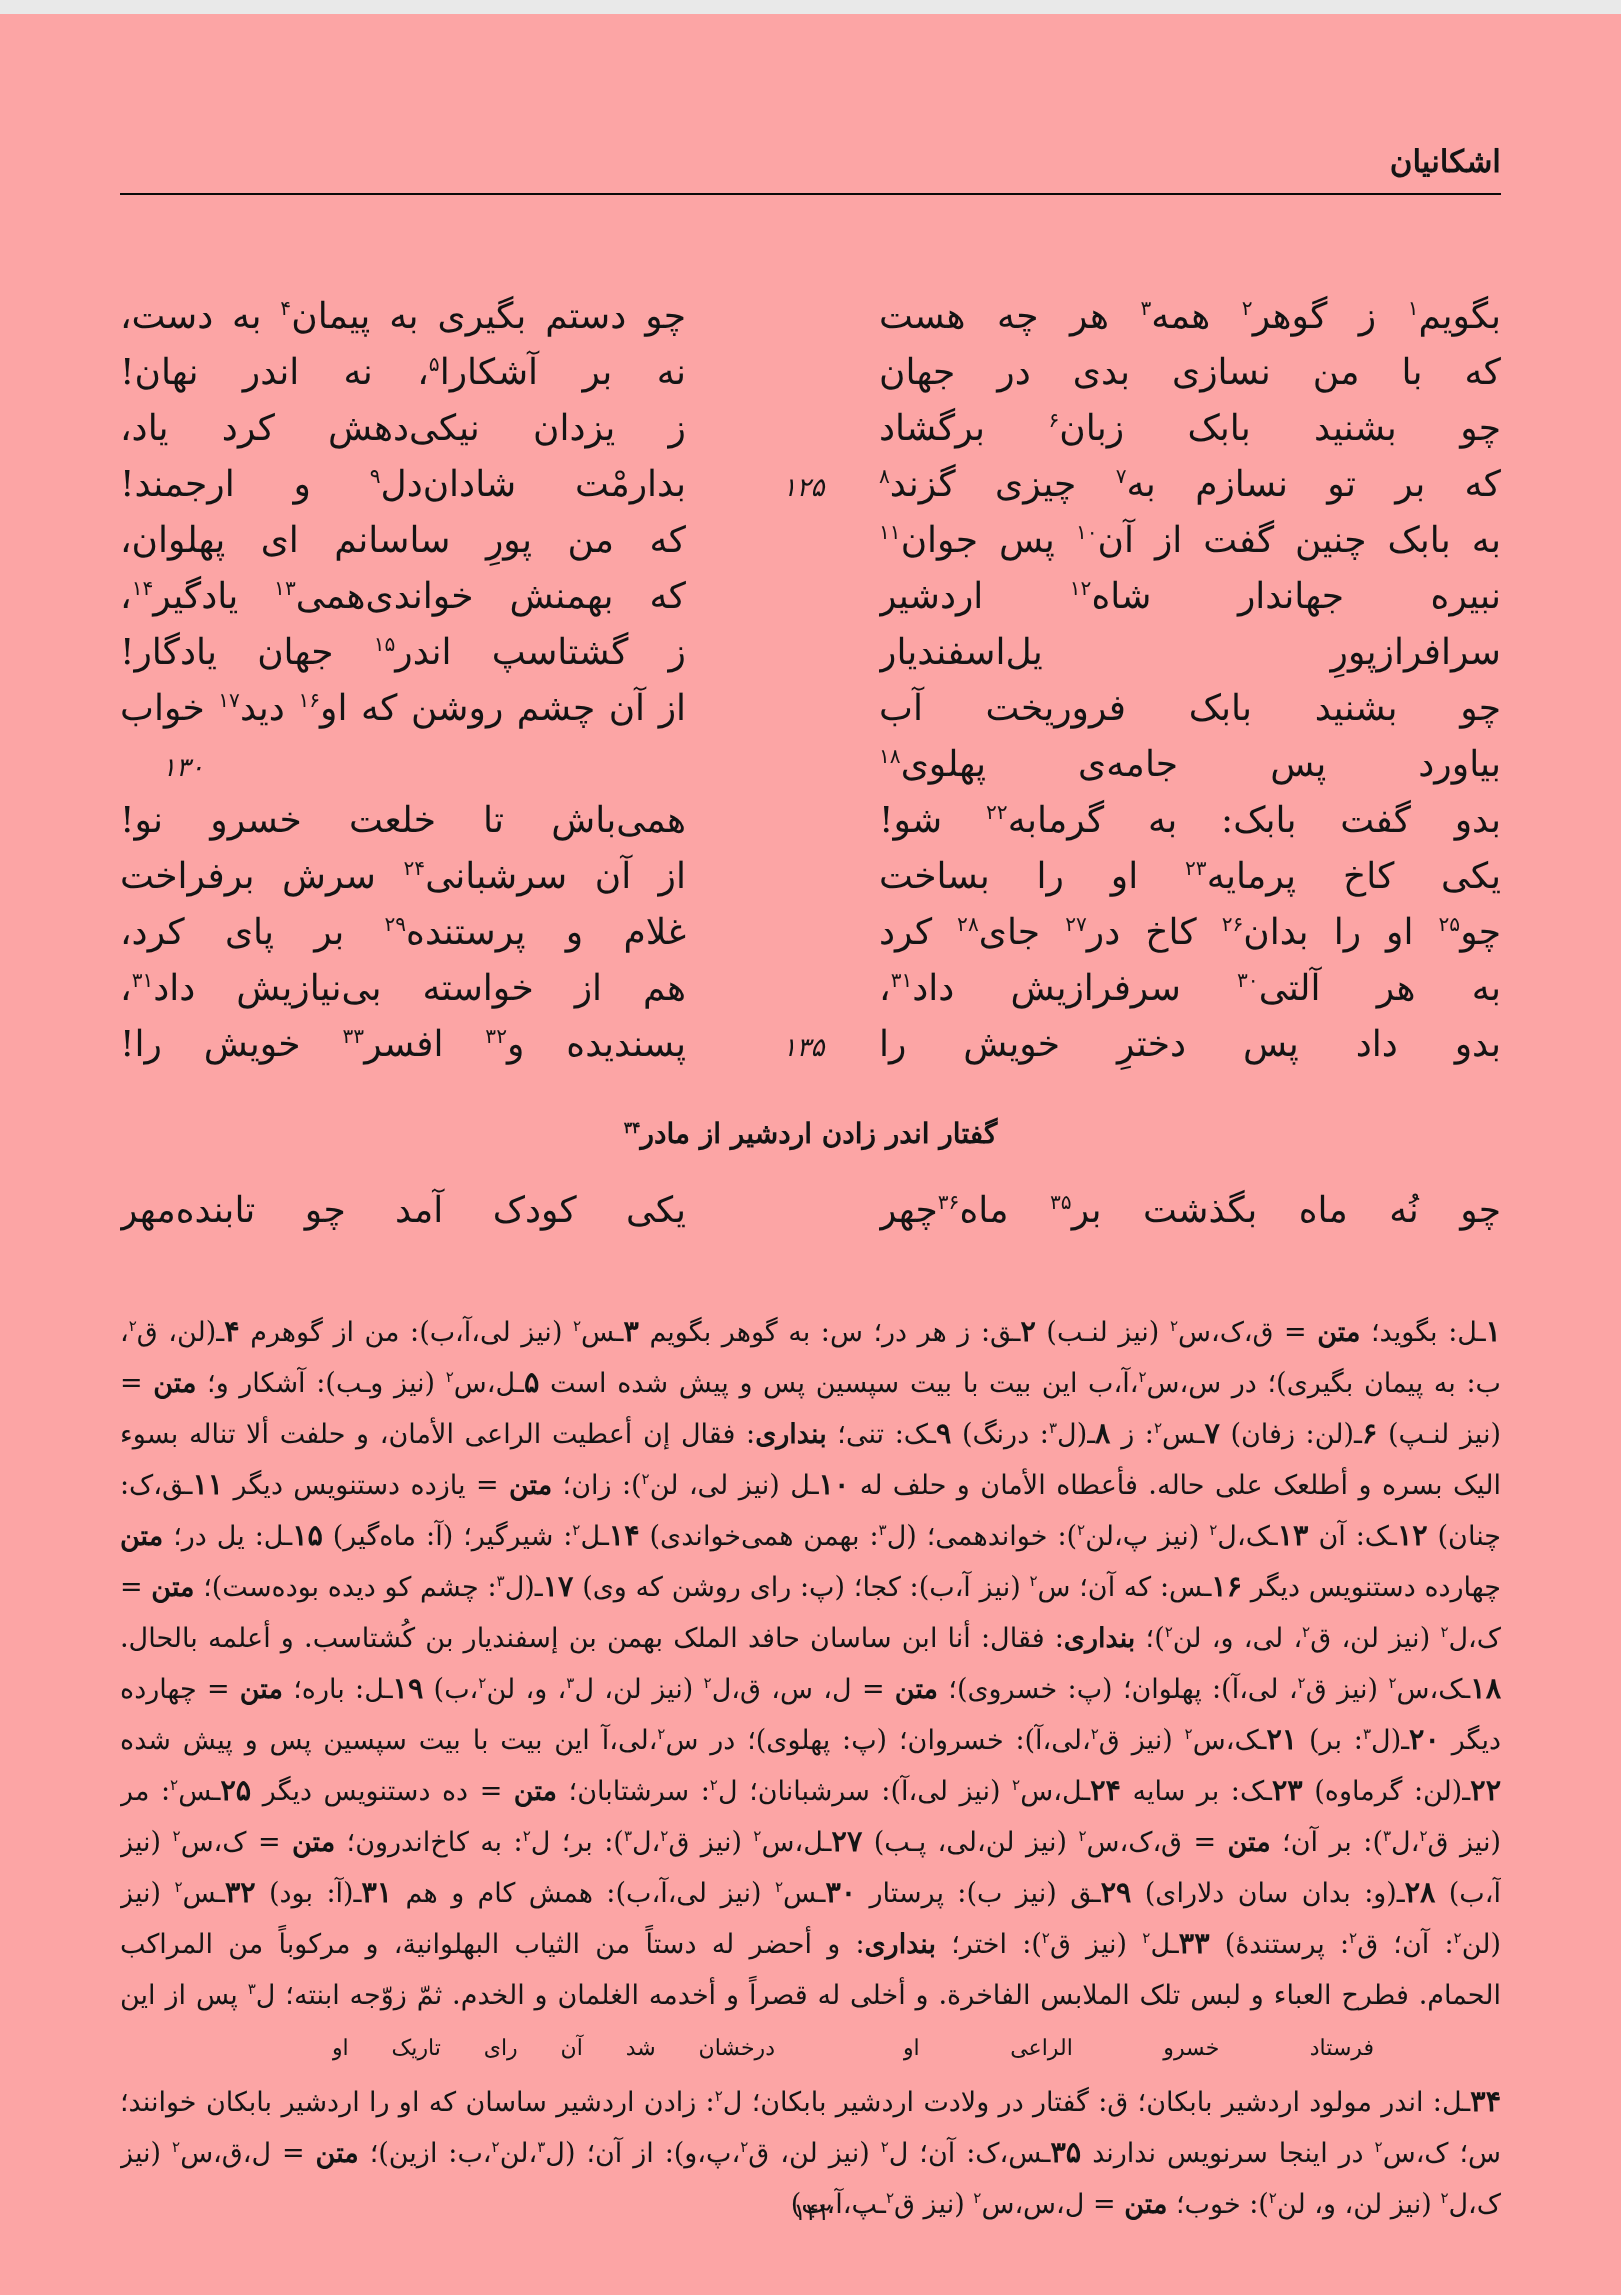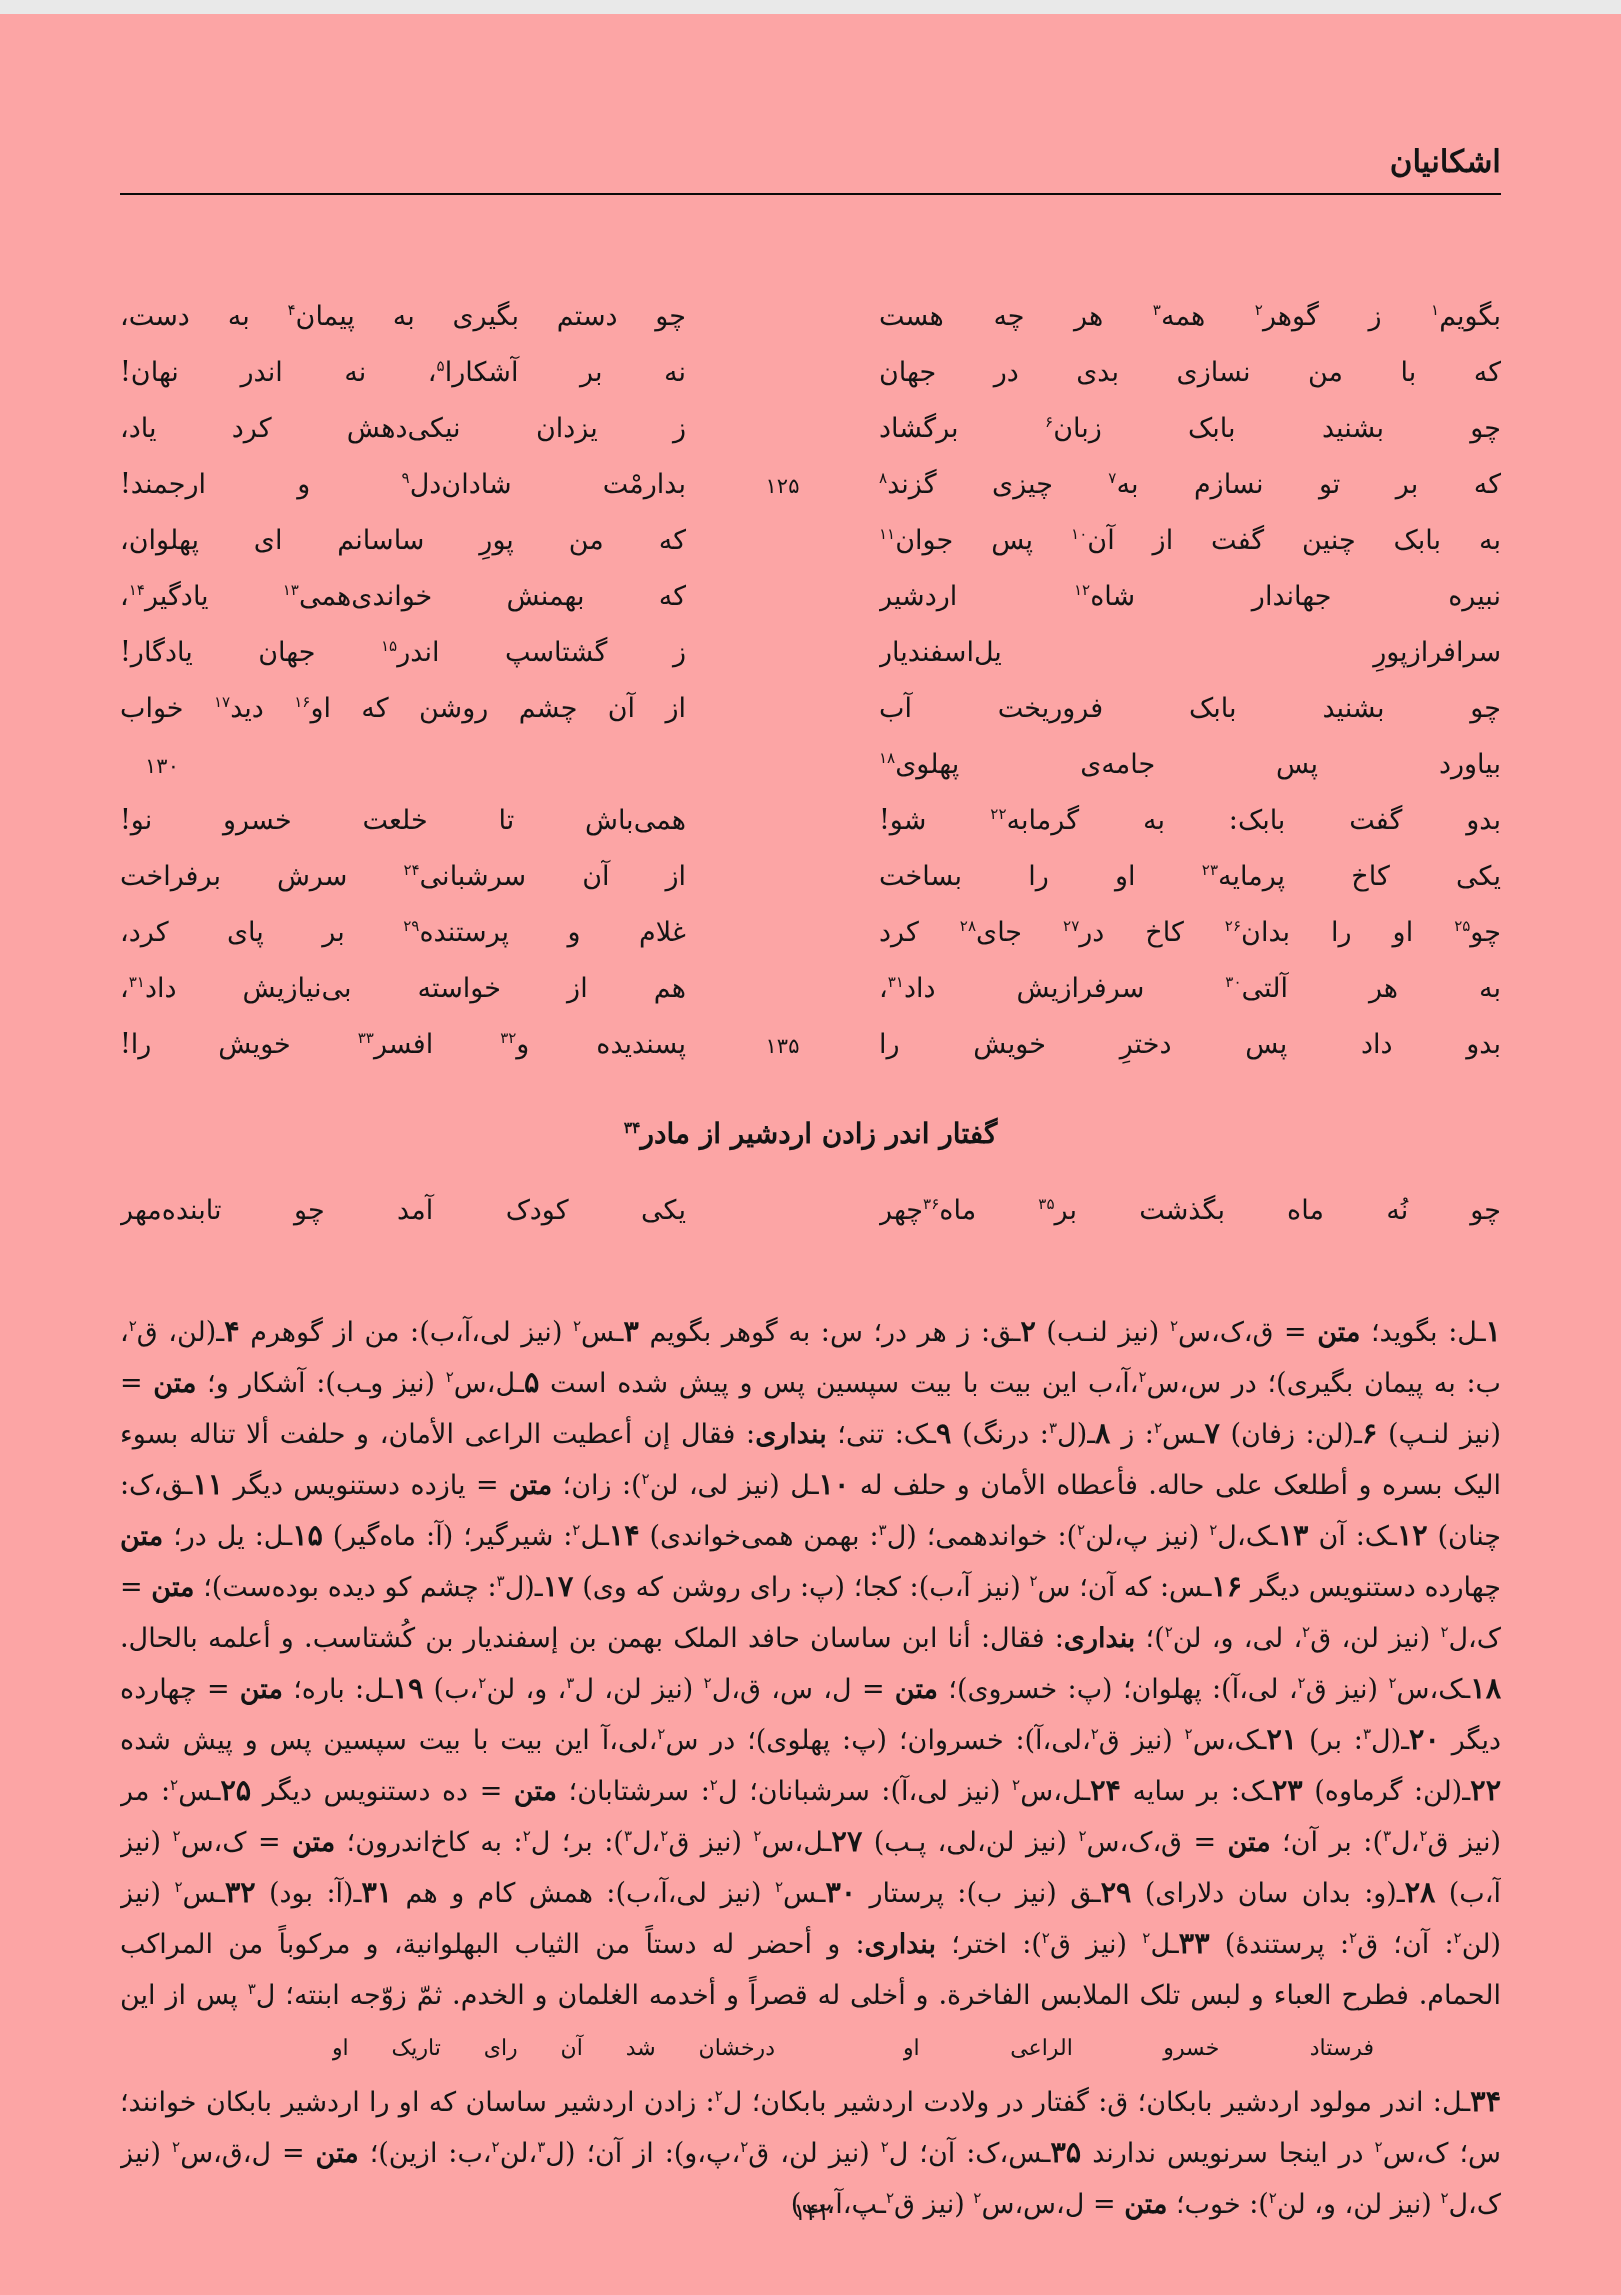--- a/index.html
+++ b/index.html
@@ -27,35 +27,36 @@
 
   .poem{margin-top:93px;}
   .poem2{margin-top:32px;}
   .vrow{
     display:flex;
     justify-content:space-between;
     align-items:baseline;
     height:56px;
   }
   .hem{
-    font-size:27px;
+    font-size:36px;
     line-height:56px;
     height:56px;
     overflow:hidden;
     text-align:justify;
     text-align-last:justify;
   }
   .hem.r{width:622px;}
   .hem.l{width:566px;}
   .vnum{
     width:84px;
-    font-size:21px;
+    font-size:26px;
     line-height:56px;
-    text-align:center;
+    text-align:right;
     flex:none;
+    font-style:italic;
   }
   .heading{
     margin:45px 0 0 0;
     text-align:center;
     font-size:28px;
     font-weight:bold;
   }
 
   .footnotes{margin-top:68px;}
   .fn{

